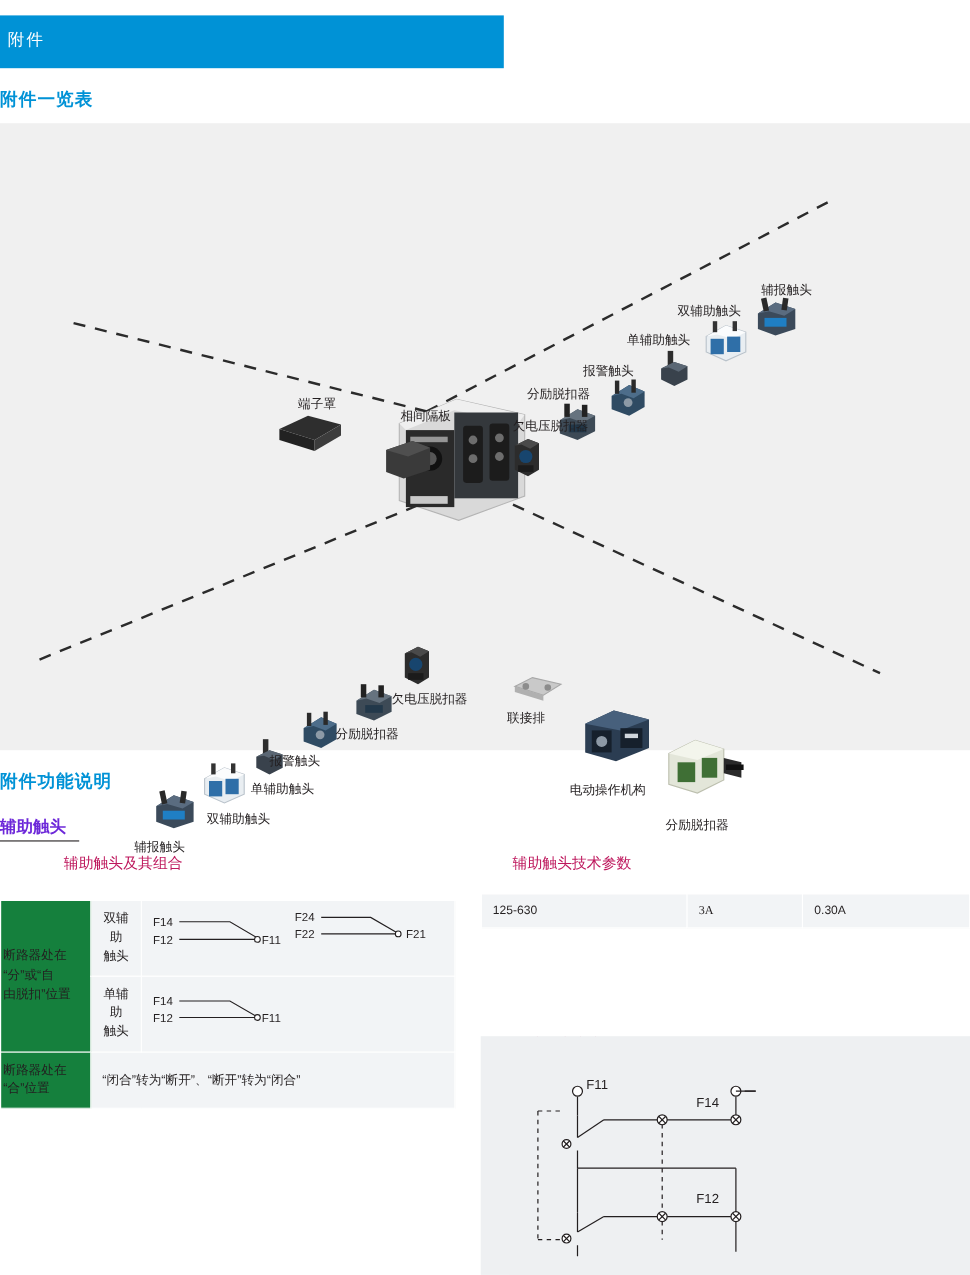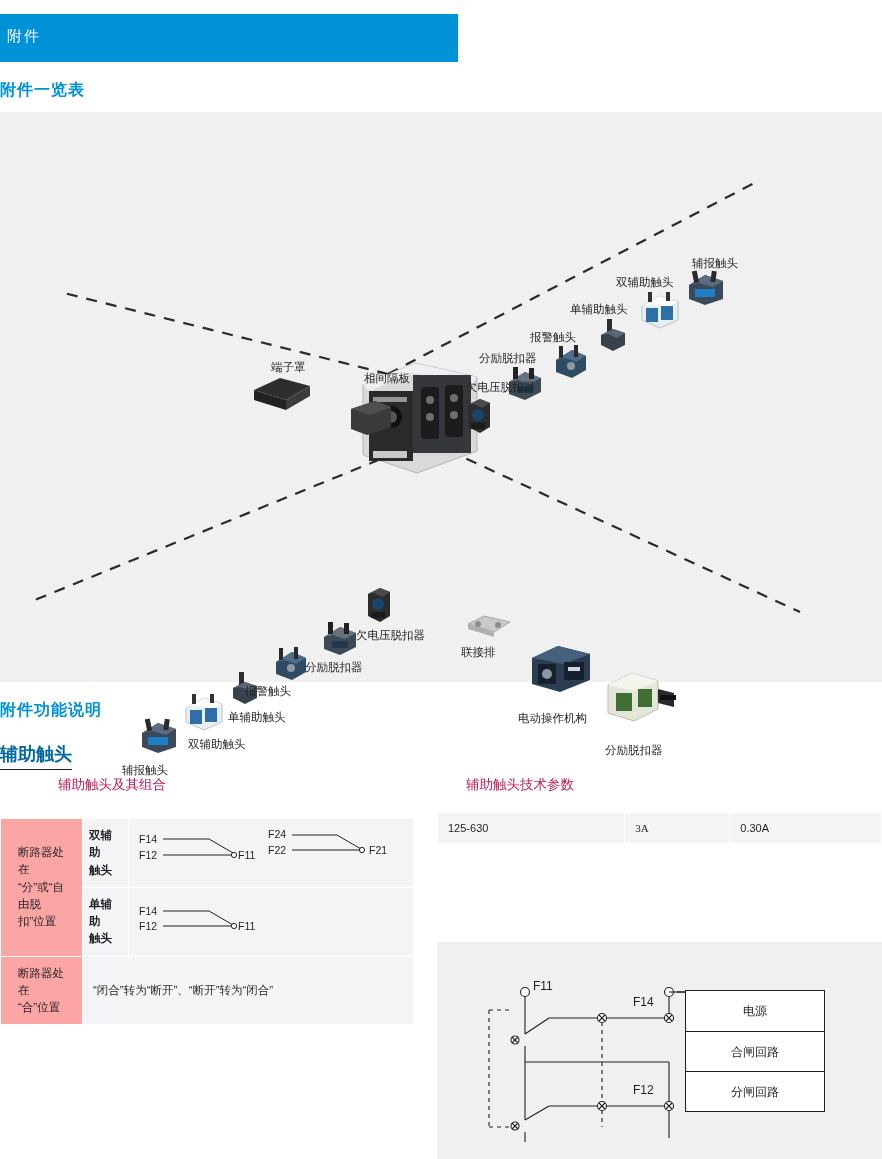--- a/index.html
+++ b/index.html
@@ -41,23 +41,23 @@
     font-weight: bold;
     letter-spacing: 1px;
   }
   #h-overview { top: 80px; }
   #h-func { top: 700px; }
 
   
   .sub-heading {
     position: absolute;
     left: 0;
-    font-size: 18px;
+    font-size: 15px;
     font-weight: bold;
-    color: #0369a1;
+    color: #6d28d9;
     padding-bottom: 3px;
     border-bottom: 1px solid #231f20;
   }
   #h-aux { top: 742px; width: 72px; }
 
   .col-title {
     position: absolute;
     font-size: 13.5px;
     color: #be185d;
   }
@@ -87,32 +87,31 @@
     position: absolute;
     left: 0; top: 818px;
     width: 414px;
     font-size: 11.5px;
   }
   .tbl-combo td {
     border: 1px solid #ffffff;
     vertical-align: middle;
   }
   .cell-grey {
-    background: #fca5a5;
-    padding: 8px 17px;
+    background: #15803d;
+    padding: 8px 2px;
     width: 82px;
     line-height: 1.5;
   }
   .cell-lbl {
     background: #f2f4f6;
     padding: 8px 6px;
     width: 46px;
     line-height: 1.5;
-    text-align: left;
-    font-weight: bold;
+    text-align: center;
   }
   .cell-diag {
     background: #f2f4f6;
     padding: 6px 8px;
     height: 48px;
   }
   .cell-note {
     background: #f2f4f6;
     padding: 10px 10px;
   }
@@ -498,18 +497,13 @@
 
       <path d="M240 50 L250 50"></path>
       <path d="M232 50 L250 50"></path>
     </g>
     <text class="wtxt" x="96" y="48">F11</text>
     <text class="wtxt" x="196" y="64">F14</text>
     <text class="wtxt" x="196" y="152">F12</text>
   </svg>
 
   
-  <div style="position:absolute; left:248px; top:48px; width:140px; border:1px solid #231f20; background:#fff;">
-    <div style="height:40px; line-height:40px; text-align:center; font-size:12px;">电源</div>
-    <div style="height:40px; line-height:40px; text-align:center; font-size:12px; border-top:1px solid #231f20;">合闸回路</div>
-    <div style="height:40px; line-height:40px; text-align:center; font-size:12px; border-top:1px solid #231f20;">分闸回路</div>
-  </div>
 </div>
 
 </body></html>

